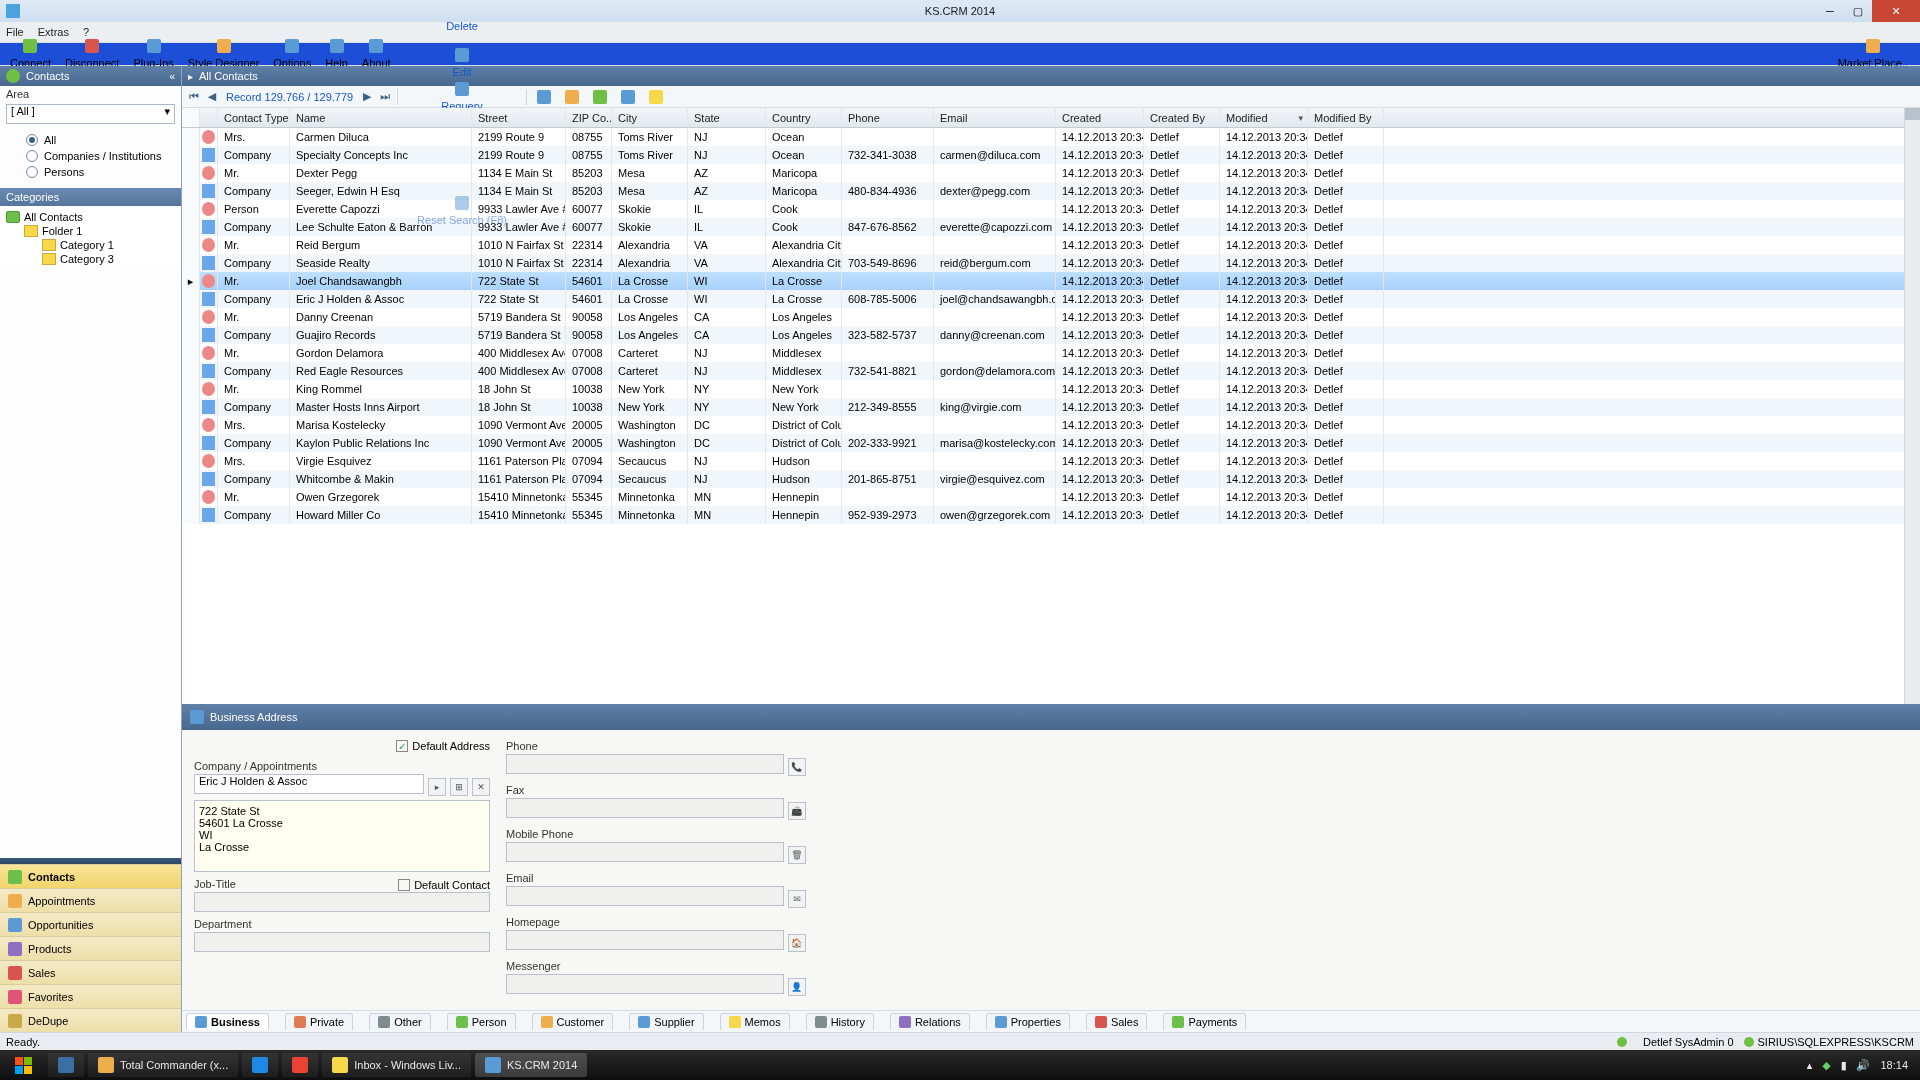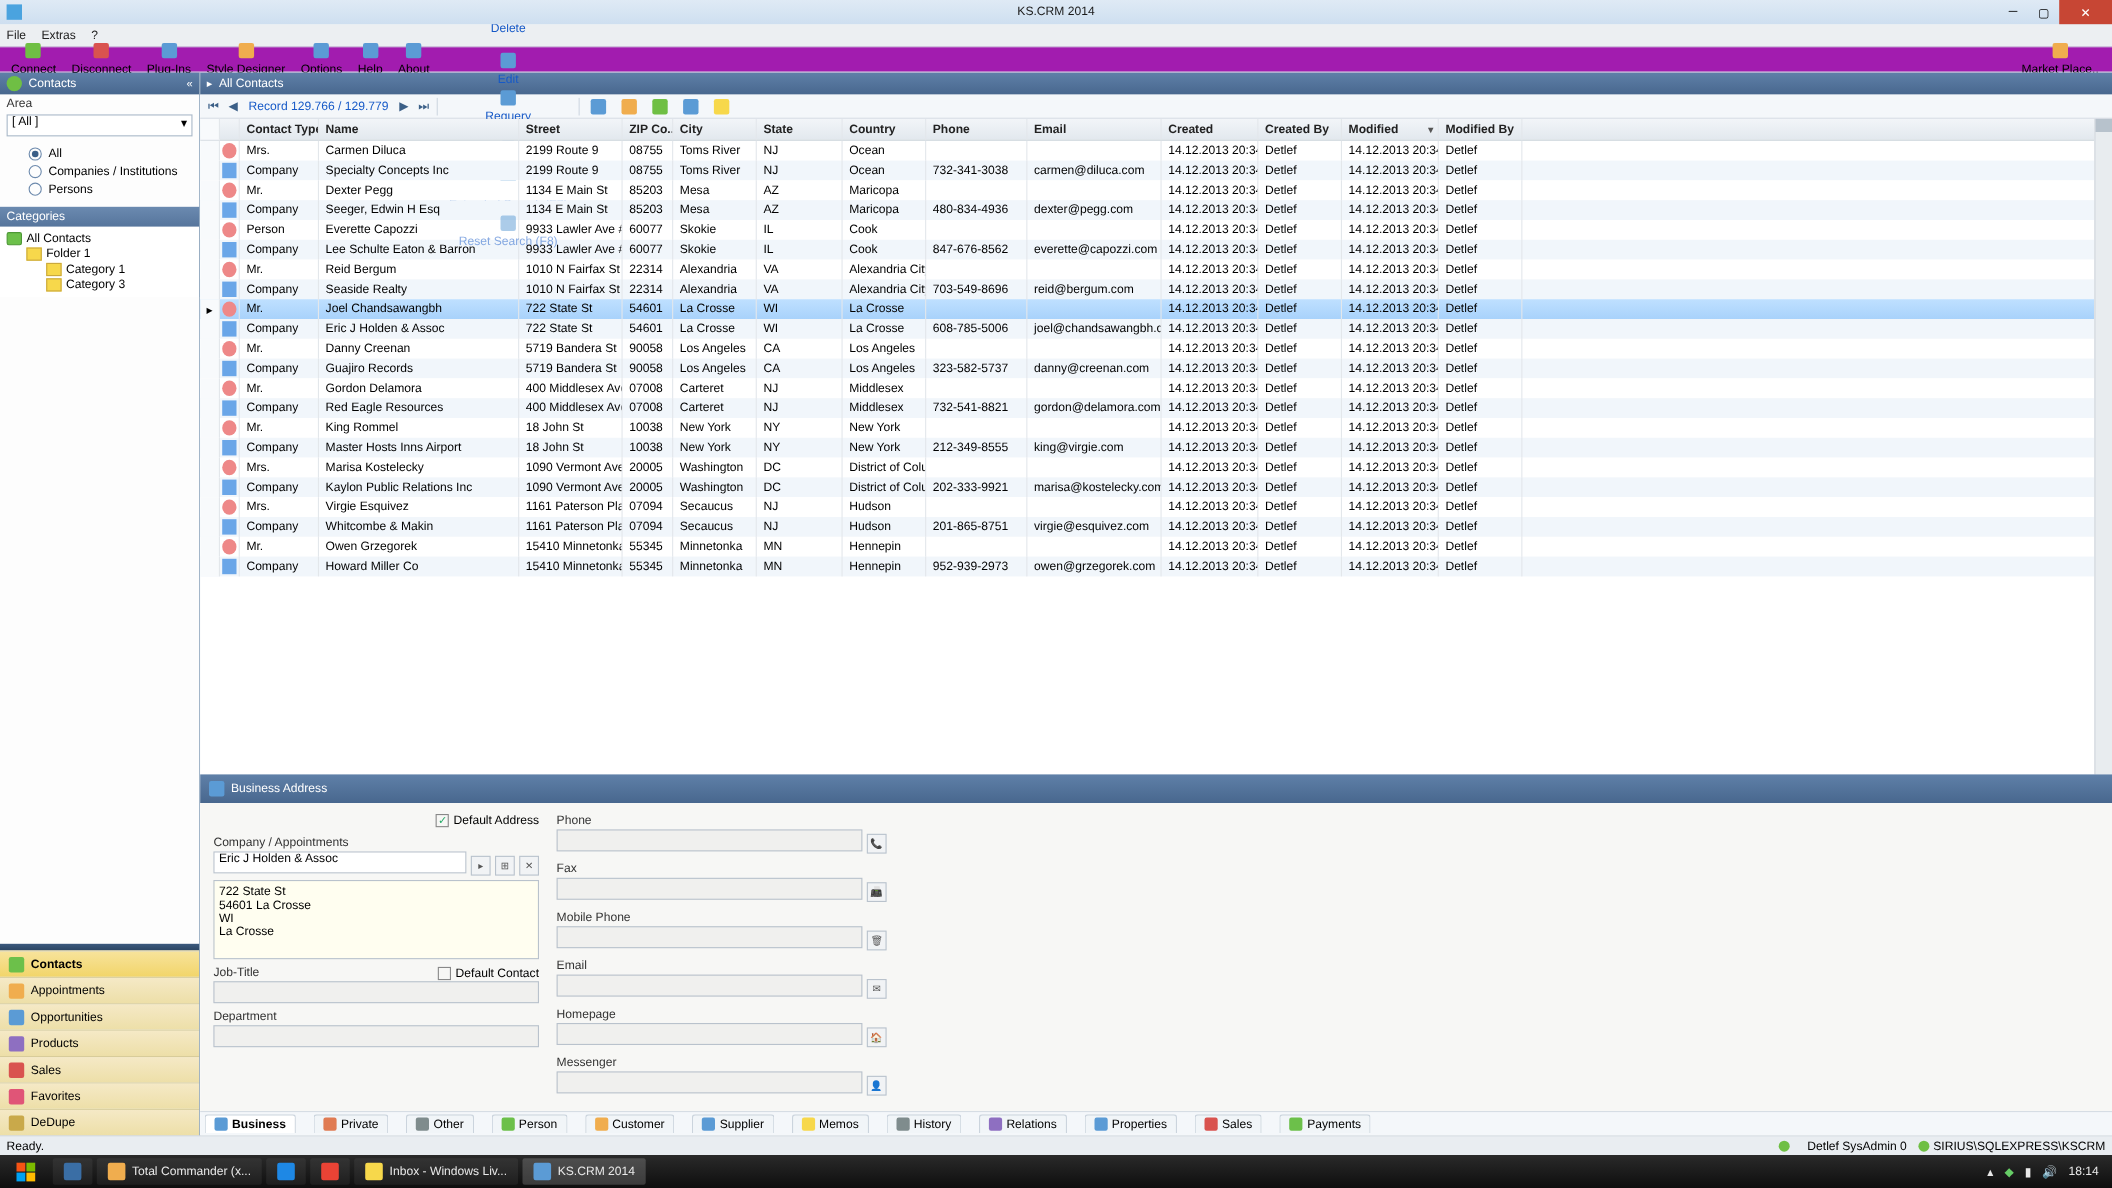--- a/index.html
+++ b/index.html
@@ -13,21 +13,21 @@
 .titlebar .winbtn { width:28px; height:22px; display:flex; align-items:center; justify-content:center; color:#000; }
 .titlebar .winbtn.close { background:#c74634; color:#fff; width:48px; }
 .titlebar .winbtn.max { }
 .titlebar .winbtn.min { }
 
 
 .menubar { height:20px; background:#eceff2; display:flex; align-items:center; padding:0 6px; gap:14px; }
 .menubar span { color:#222; cursor:default; }
 
 
-.toolbar1 { height:24px; background:#a21caf; border-top:1px solid #d6dde4; border-bottom:1px solid #d6dde4; display:flex; align-items:center; padding:0 4px; gap:2px; }
+.toolbar1 { height:24px; background:#1d4ed8; border-top:1px solid #d6dde4; border-bottom:1px solid #d6dde4; display:flex; align-items:center; padding:0 4px; gap:2px; }
 .tb-btn { display:flex; align-items:center; gap:4px; padding:2px 6px; border-radius:2px; cursor:default;flex-direction:column; }
 .tb-ico { width:14px; height:14px; border-radius:2px; display:inline-block; }
 .ico-green { background:#6fbf44; }
 .ico-red { background:#d9534f; }
 .ico-blue { background:#5b9bd5; }
 .ico-orange { background:#f0ad4e; }
 .ico-yellow { background:#f7d84b; }
 .toolbar-spacer { flex:1; }
 .marketplace { display:flex; align-items:center; gap:4px; padding:0 8px; }
 
@@ -67,21 +67,21 @@
 .grid-toolbar { height:22px; background:#f4f7fa; border-bottom:1px solid #d6dde4; display:flex; align-items:center; padding:0 4px; gap:2px; }
 .sep { width:1px; height:16px; background:#cfd8e1; margin:0 2px; }
 .rec-text { padding:0 4px; }
 .nav-arrow { width:16px; height:16px; display:flex; align-items:center; justify-content:center; color:#3b5f87; cursor:default; }
 .link-style { color:#1659c7; }
 
 .grid-wrap { flex:1; display:flex; }
 .grid { flex:1; overflow:hidden; }
 .ghead { display:flex; background:linear-gradient(#f2f5f8,#e2e8ee); border-bottom:1px solid #c3ccd5; height:20px; }
 .ghead .gc, .grow .gc { border-right:1px solid #e3e7eb; padding:0 6px; display:flex; align-items:center; overflow:hidden; white-space:nowrap; text-overflow:ellipsis; }
-.ghead .gc { color:#222; font-weight:bold; position:relative; }
+.ghead .gc { color:#222; font-weight:normal; position:relative; }
 .ghead .sort::after { content:"▾"; position:absolute; right:4px; font-size:9px; color:#555; }
 
 .grow { display:flex; height:18px; background:#fff; }
 .grow.alt { background:#f1f6fb; }
 .grow.sel { background:linear-gradient(#bfe0ff,#a8d2fb); }
 .row-gutter { width:18px; border-right:1px solid #e3e7eb; display:flex; align-items:center; justify-content:center; background:#f8fafc; }
 .row-ico { width:14px; height:14px; display:inline-block; }
 .ico-person { background:#e88; border-radius:50%; }
 .ico-company { background:#6aa6e8; }
 .gc.ctype { width:72px; }

